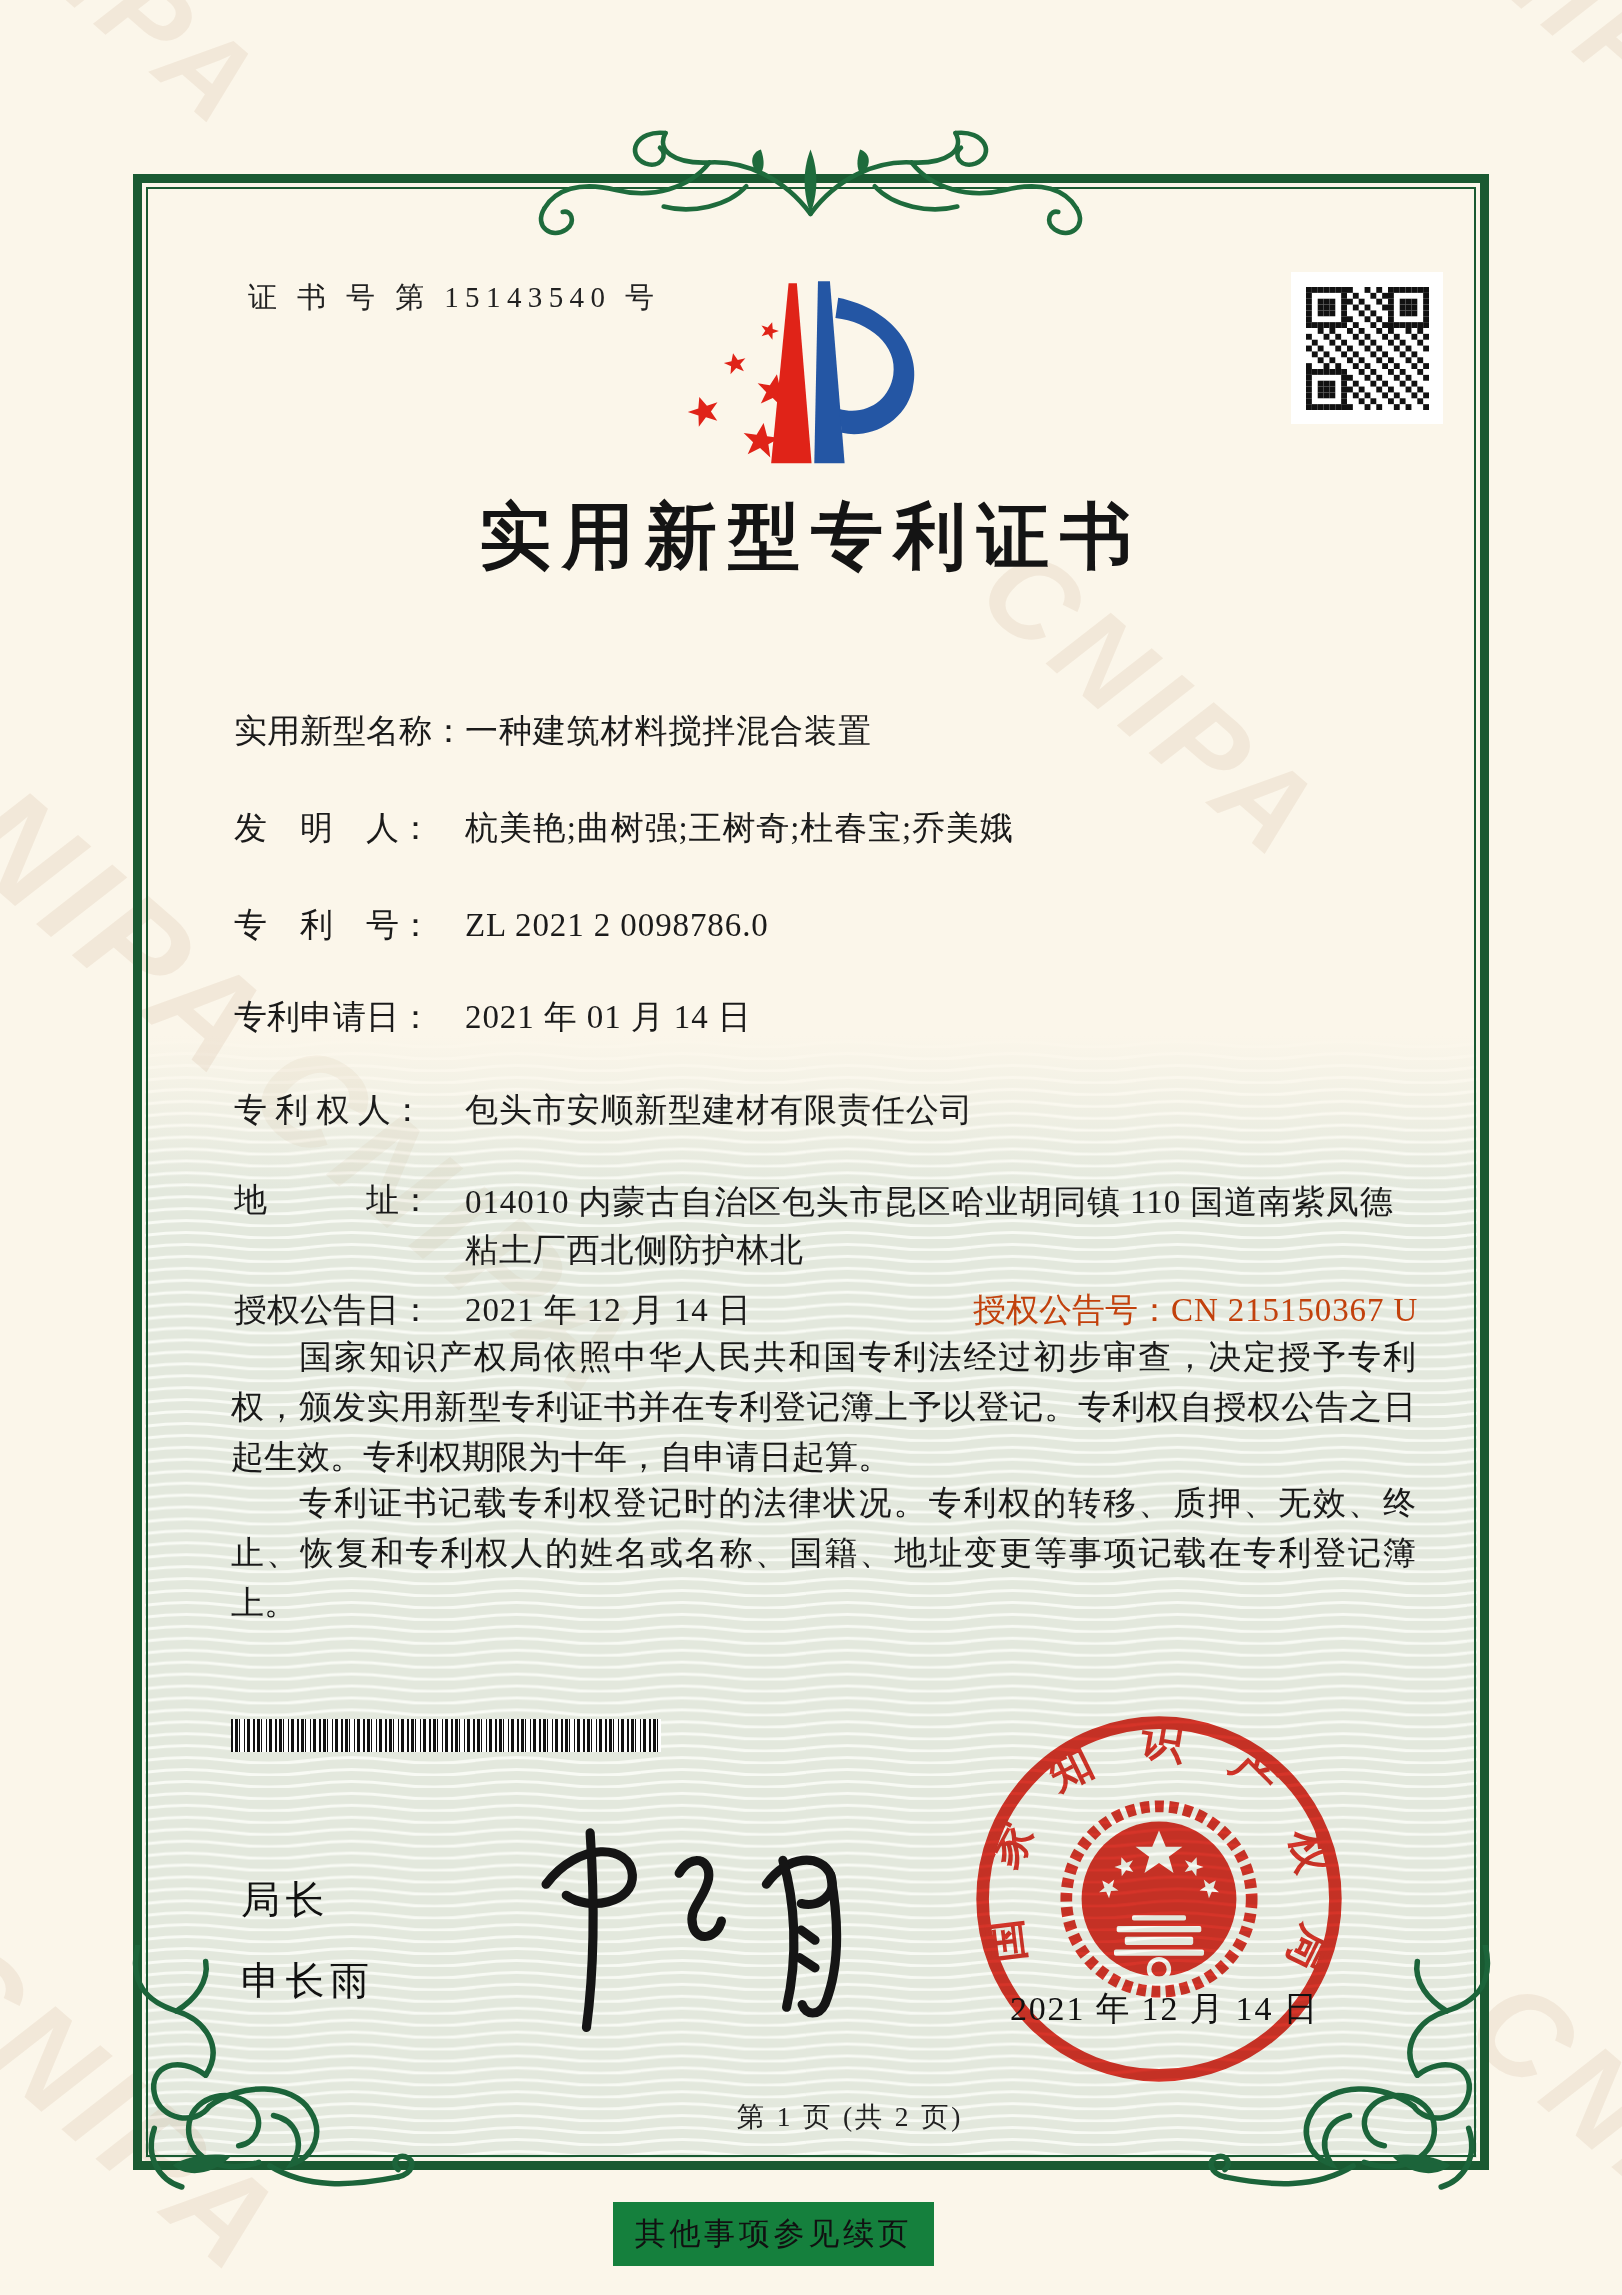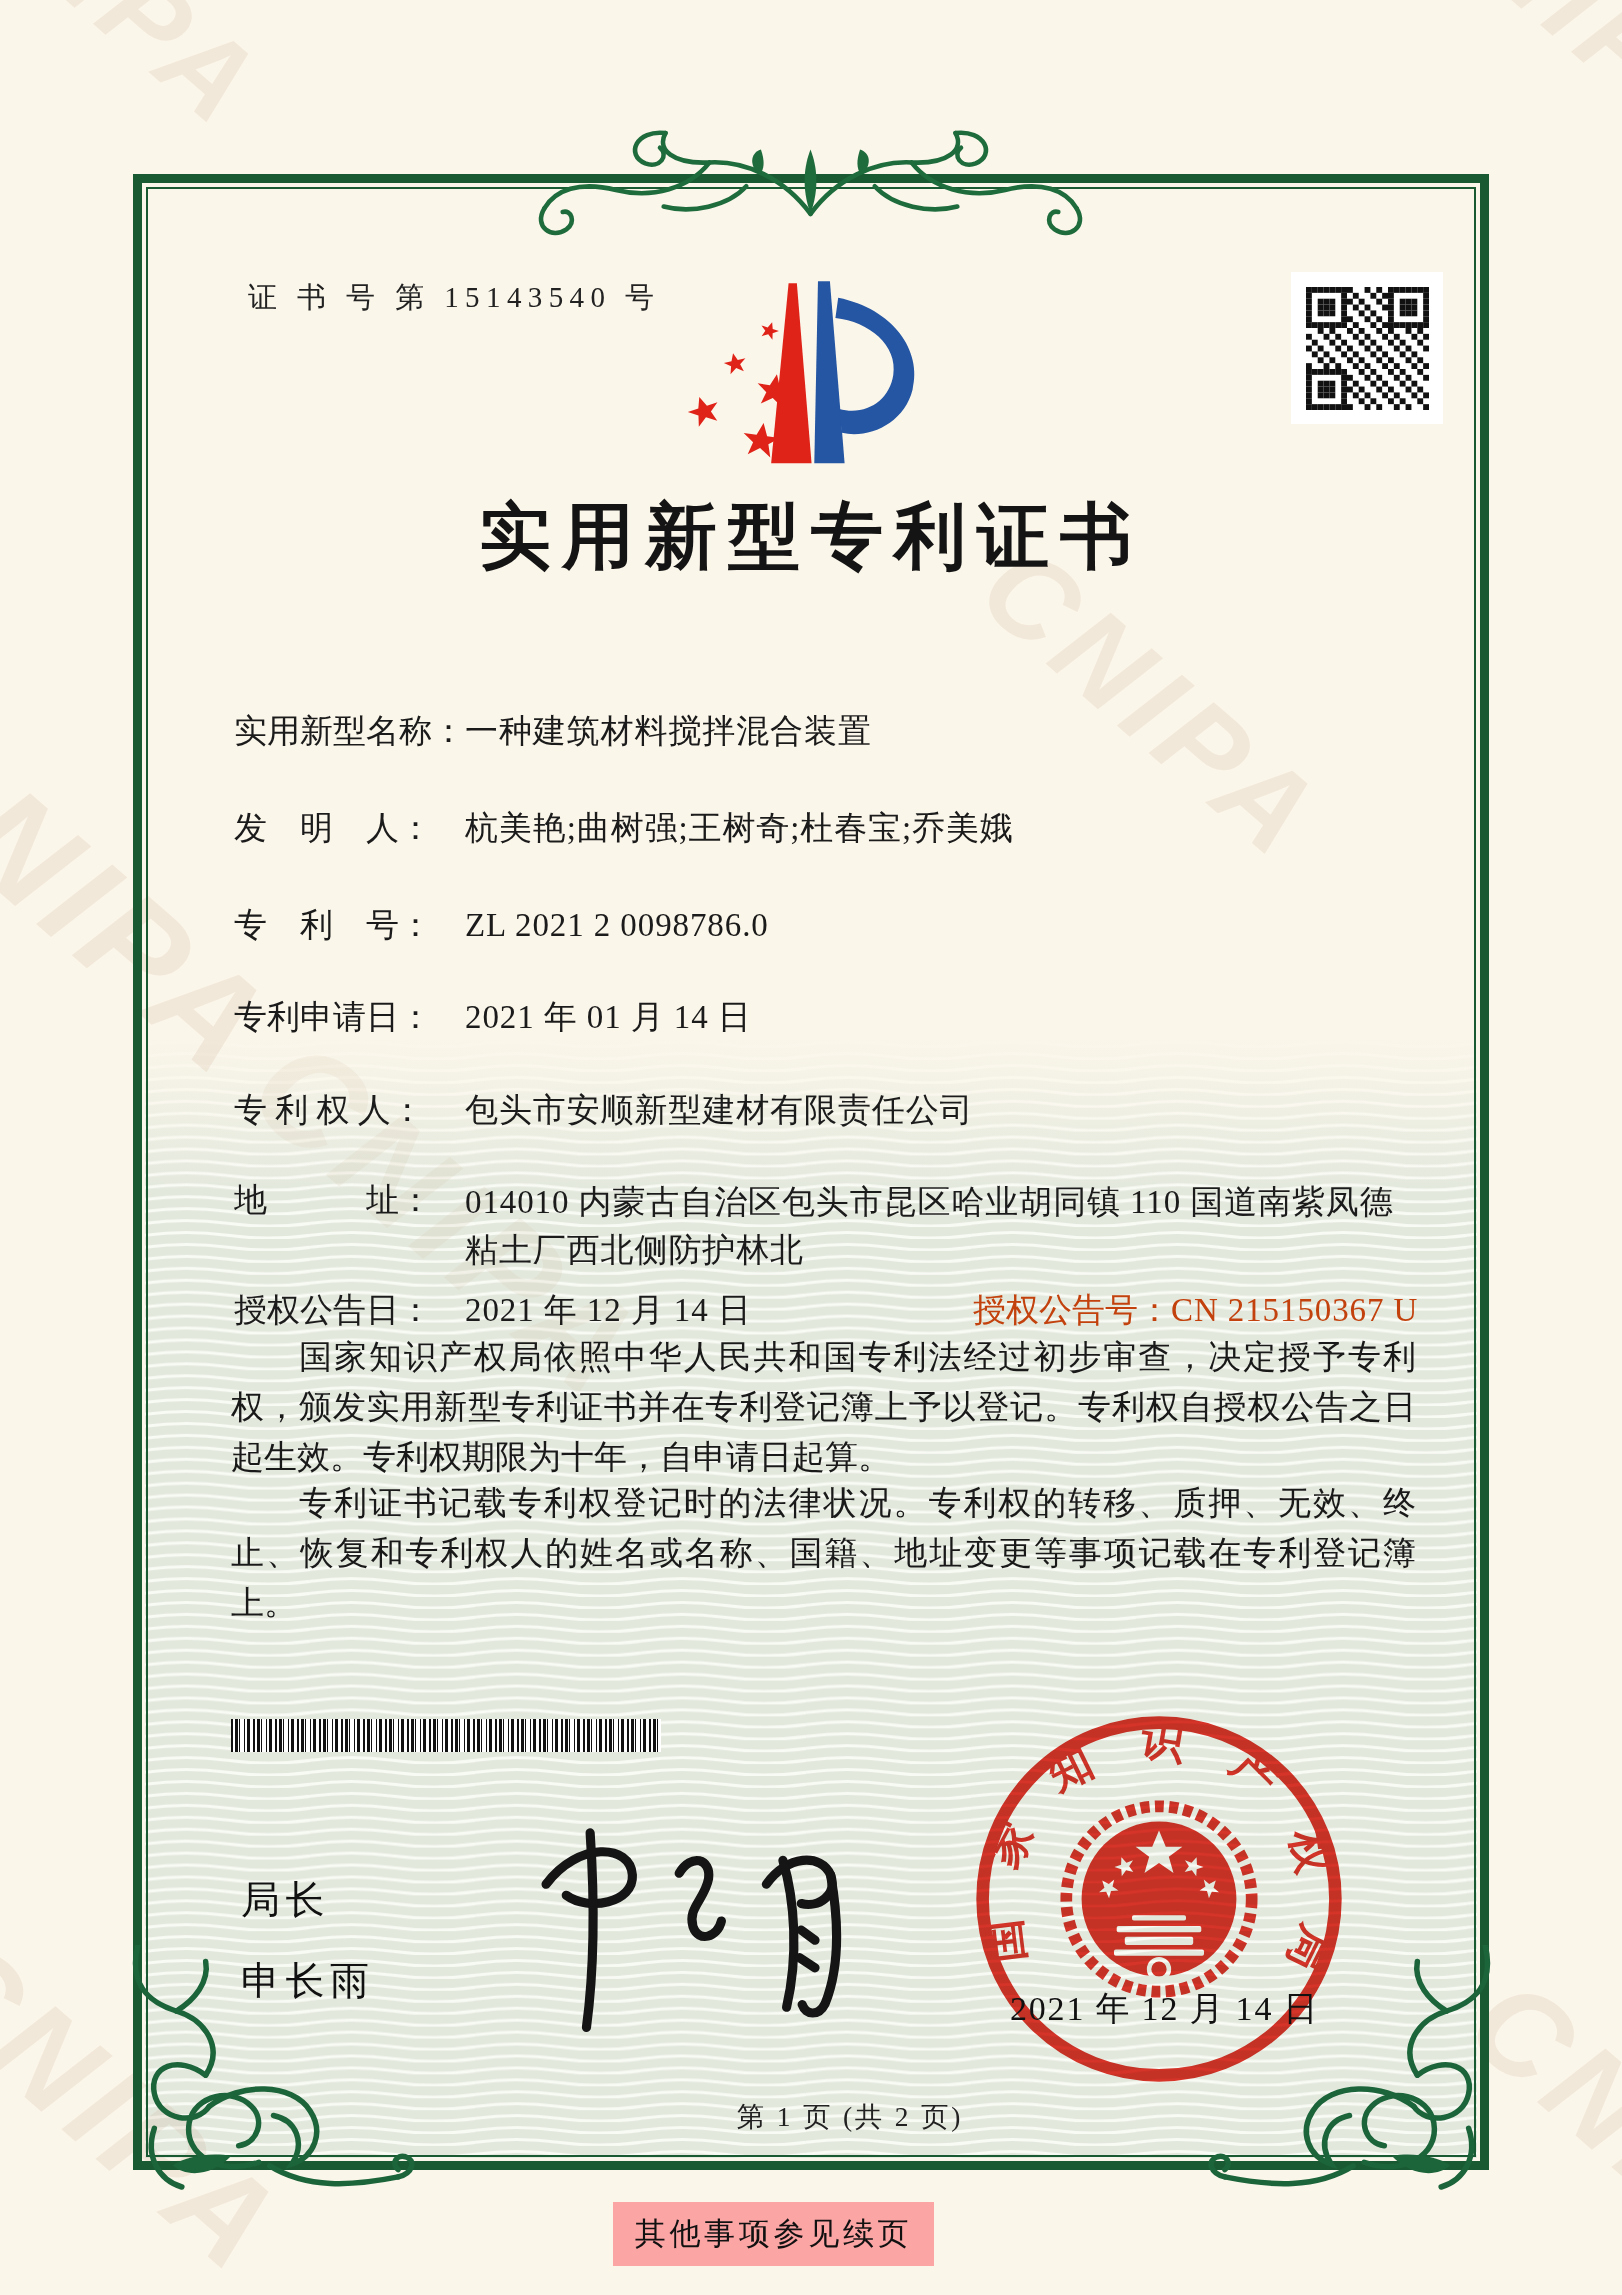--- a/index.html
+++ b/index.html
@@ -62,21 +62,21 @@
   .signature{position:absolute;left:491px;top:1818px;z-index:5;}
 
   
   .seal{position:absolute;left:970px;top:1710px;z-index:6;mix-blend-mode:multiply;}
   .seal-date{position:absolute;left:1010px;top:1986px;width:303px;text-align:center;
              font-size:34px;letter-spacing:1.8px;color:#111;z-index:7;white-space:nowrap;}
 
   
   .page-info{position:absolute;left:133px;top:2099px;width:1356px;text-align:center;
              font-size:27.5px;letter-spacing:2.8px;color:#222;z-index:4;padding-left:39px;}
-  .cont-note{position:absolute;left:613px;top:2202px;width:321px;height:64px;background:#fca5a5;
+  .cont-note{position:absolute;left:613px;top:2202px;width:321px;height:64px;background:#15803d;
              text-align:center;line-height:64px;font-size:31px;letter-spacing:3.7px;color:#111;
              z-index:4;}
 </style>
 </head>
 <body>
 
 <div id="page">
 
   <div class="wm" style="left:-101px;top:-92px;font-size:115px;">CNIPA</div>
   <div class="wm" style="left:1377px;top:-64px;font-size:115px;">CNIPA</div>

